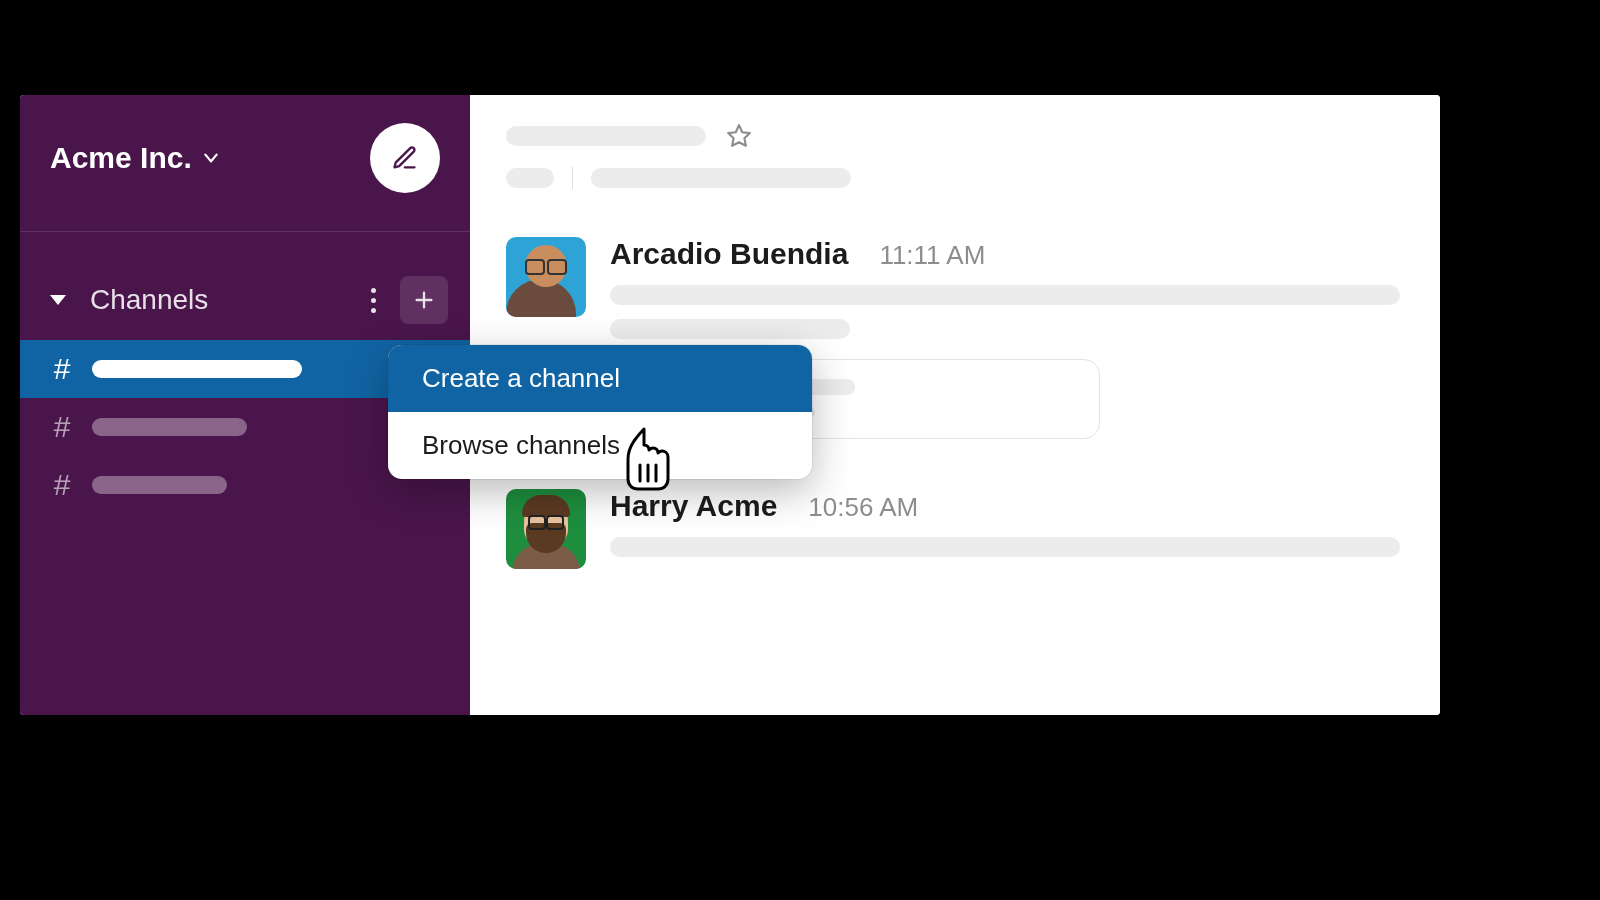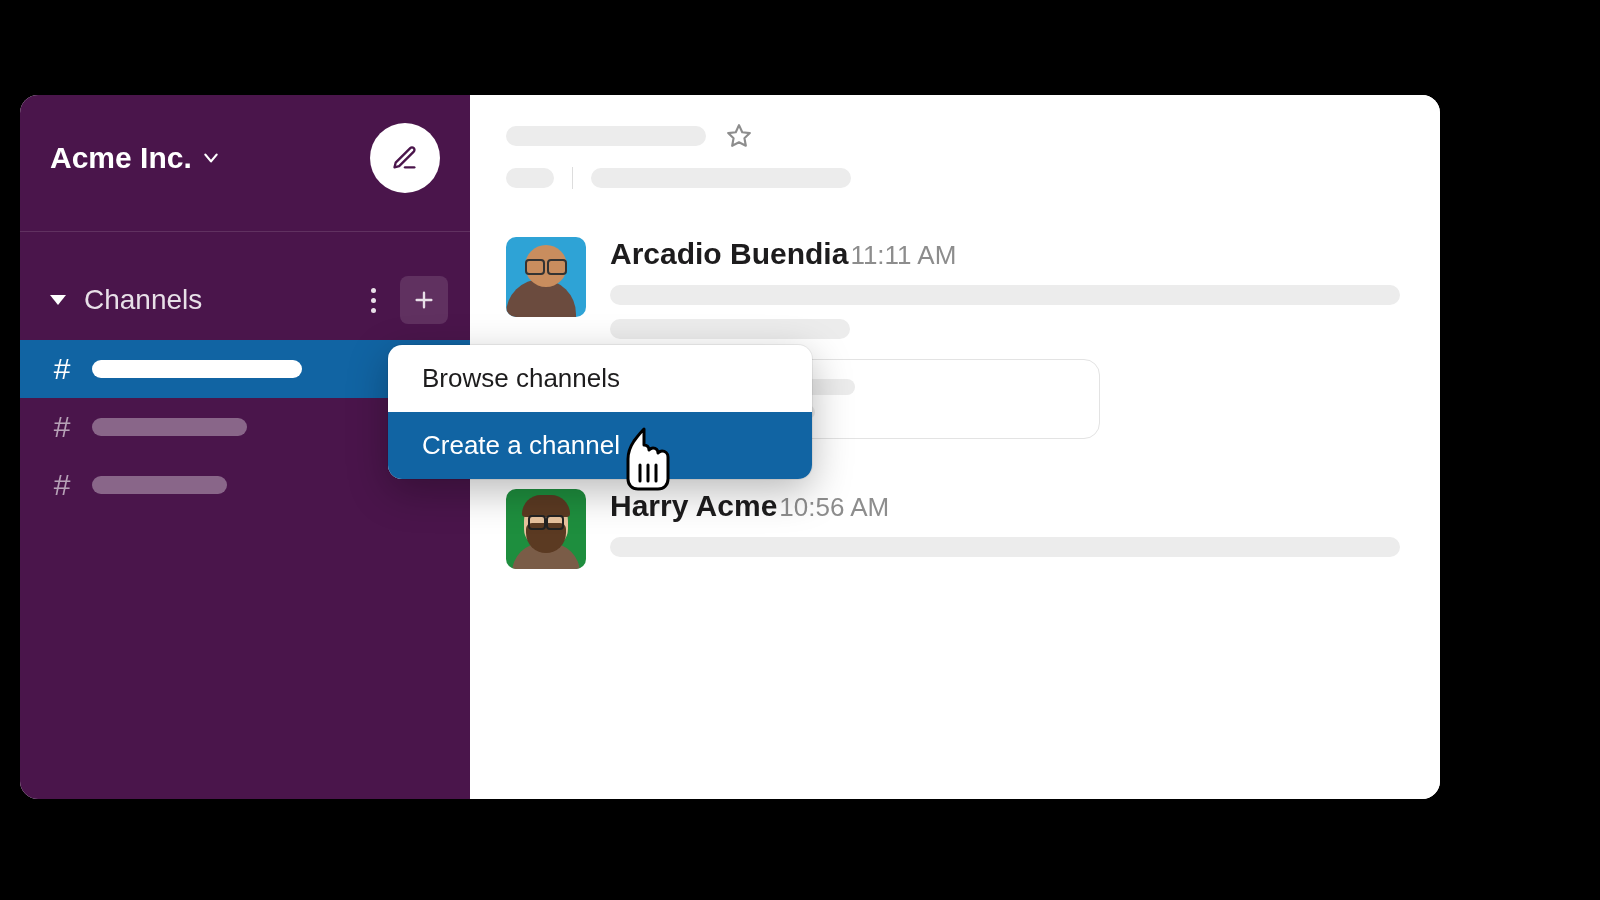--- a/index.html
+++ b/index.html
@@ -14,23 +14,23 @@
   .noise {
     position: absolute;
     inset: 0;
     background: #000;
   }
   .app-window {
     position: absolute;
     top: 95px;
     left: 20px;
     width: 1420px;
-    height: 704px;
+    height: 620px;
     background: #fff;
-    border-radius: 18px;
+    border-radius: 4px;
     overflow: hidden;
     display: flex;
     box-shadow: 0 20px 70px rgba(0,0,0,0.7), 0 0 0 1px rgba(0,0,0,0.05);
   }
   
   .sidebar {
     width: 450px;
     background: #4A154B;
     color: #fff;
     display: flex;
@@ -67,21 +67,21 @@
     height: 1px;
     background: rgba(255,255,255,0.12);
     margin: 10px 0 40px 0;
   }
   .section-header {
     display: flex;
     align-items: center;
     padding: 0 22px 0 30px;
     height: 56px;
   }
-  .section-toggle { display:flex; align-items:center; gap:18px; flex:1; cursor:pointer;}
+  .section-toggle { display:flex; align-items:center; gap:24px; flex:1; cursor:pointer;}
   .section-toggle .caret { width:0;height:0;border-left:8px solid transparent;border-right:8px solid transparent;border-top:10px solid #fff;}
   .section-title { font-size: 28px; font-weight: 500; color:#E8E0E8;}
   .section-actions { display:flex; align-items:center; gap:10px;}
   .icon-btn {
     width:48px;height:48px;border-radius:8px;display:flex;align-items:center;justify-content:center;cursor:pointer;
   }
   .icon-btn.plus { background: rgba(255,255,255,0.12);}
   .icon-btn svg { width:22px;height:22px; fill:#E8E0E8;}
   .kebab { display:flex;flex-direction:column;gap:5px;padding:8px 14px;cursor:pointer;}
   .kebab span{width:5px;height:5px;border-radius:50%;background:#E8E0E8;}
@@ -115,21 +115,21 @@
   .ph { background:#ECECEC; border-radius:10px; height:20px;}
   .ph-title{width:200px;}
   .star { width:26px;height:26px; }
   .ch-sub { display:flex; align-items:center; gap:18px; margin-top:18px;}
   .ph-sub1{width:48px;} .vline{width:1px;height:22px;background:#ddd;} .ph-sub2{width:260px;}
 
   .msg-list{ margin-top:48px; display:flex; flex-direction:column; gap:50px;}
   .msg { display:flex; gap:24px; }
   .avatar { width:80px;height:80px;border-radius:10px;flex:none; }
   .msg-body{ flex:1; display:flex; flex-direction:column; gap:14px;}
-  .msg-head{ display:flex; align-items:baseline; gap:2px;}
+  .msg-head{ display:flex; align-items:baseline; gap:31px;}
   .msg-name{ font-size:30px; font-weight:800; color:#1d1c1d;}
   .msg-time{ font-size:26px; color:#8d8d8d;}
   .ph-line{height:20px;}
   .ph-lw1{width:100%;max-width:790px;} .ph-lw2{width:240px;}
   .attachment {
     border:1px solid #E3E3E3; border-radius:16px;
     padding:18px 22px; width:490px;
     display:flex; align-items:center; gap:20px; margin-top:6px;
   }
   .att-thumb{width:42px;height:42px;border:1px solid #E3E3E3;border-radius:8px;}
@@ -297,25 +297,25 @@
             <span class="msg-name">Harry Acme</span>
             <span class="msg-time">10:56 AM</span>
           </div>
           <span class="ph ph-line ph-lw1"></span>
         </div>
       </div>
     </div>
   </main>
 
   <div class="popup">
+    <div class="popup-item hover">
+      <span>Create a channel</span>
+    </div>
     <div class="popup-item">
       <span>Browse channels</span>
-    </div>
-    <div class="popup-item hover">
-      <span>Create a channel</span>
     </div>
   </div>
 
   <svg class="cursor" width="70" height="74" viewBox="0 0 70 74">
     <g stroke="#000" stroke-width="3" fill="#fff" stroke-linejoin="round" stroke-linecap="round">
       <path d="M34 6 C34 6 30 10 24 18 C20 24 18 30 18 36 L18 56 C18 62 22 66 28 66 L48 66 C54 66 58 62 58 56 L58 34 C58 30 55 28 52 28 C50 28 49 29 48 30 C48 27 46 25 43 25 C41 25 40 26 39 27 C39 24 37 22 34 22 L34 6 Z"></path>
       <line x1="30" y1="42" x2="30" y2="58"></line>
       <line x1="38" y1="42" x2="38" y2="58"></line>
       <line x1="46" y1="42" x2="46" y2="58"></line>
     </g>

